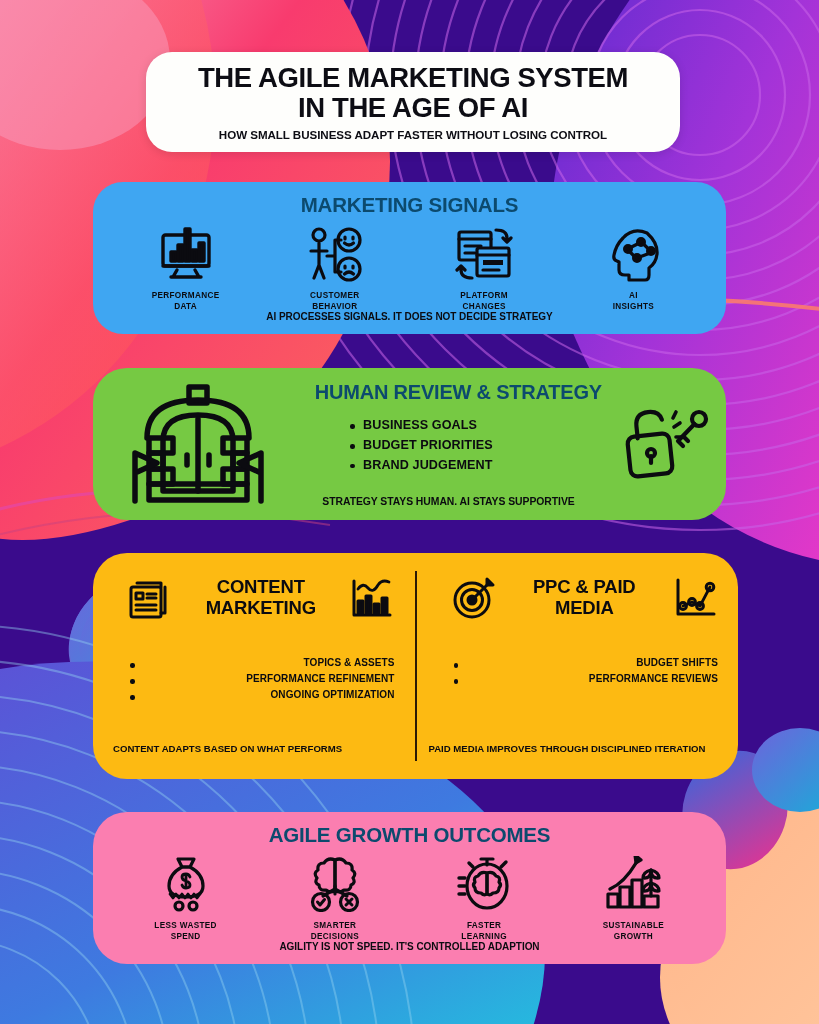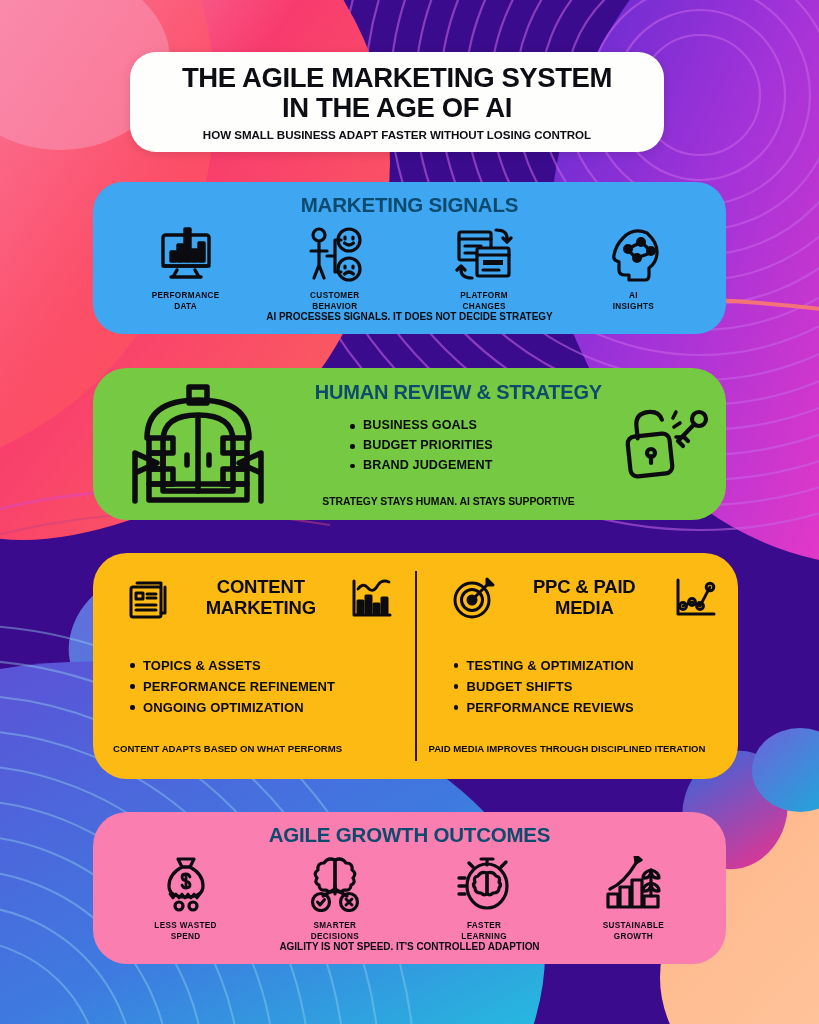--- a/index.html
+++ b/index.html
@@ -12,21 +12,21 @@
   }
 
   
   #bg { position:absolute; inset:0; z-index:0; }
 
   
   #content { position:absolute; inset:0; z-index:5; }
 
   
   .title-card{
-    position:absolute; left:130px; top:52px; width:534px; height:100px;
+    position:absolute; left:146px; top:52px; width:534px; height:100px;
     background:#FEFEFC; border-radius:26px;
     display:flex; flex-direction:column; align-items:center; justify-content:center;
     box-shadow:0 2px 10px rgba(0,0,0,.12);
   }
   .title-main{
     font-size:27.5px; font-weight:800; color:#0D0D14; letter-spacing:-.4px;
     line-height:1.06; text-align:center; white-space:nowrap;
   }
   .title-sub{
     font-size:11.6px; font-weight:800; color:#0D0D14; letter-spacing:-.05px;
@@ -94,21 +94,21 @@
   .y-divider{
     position:absolute; left:50%; top:18px; bottom:18px; width:2px;
     background:#2A1A05; transform:translateX(-50%);
   }
   .y-head-row{ display:flex; align-items:center; gap:10px; }
   .y-title{
     flex:1; text-align:center; font-size:18.5px; font-weight:800; color:#0B0B10;
     line-height:1.12; letter-spacing:-.2px;
   }
   .y-bullets{ margin-top:34px; }
-  .y-bullets li{ font-size:13px; line-height:1.62; }
+  .y-bullets li{ font-size:10px; line-height:1.62;text-align:right; }
   .y-note{
     position:absolute; left:20px; right:20px; bottom:24px; text-align:left;
     font-size:9.6px; font-weight:800; color:#0B0B10; line-height:1.28;
   }
   .y-col.right .y-note{ left:14px; right:8px; }
 
   svg{ display:block; }
 </style>
 </head>
 <body style="background: rgb(58, 11, 140);">
@@ -401,21 +401,20 @@
               <path d="M6 5 v34 h36"></path>
               <path d="M11 31 L20 27 L28 31 L38 12" stroke-width="2.8"></path>
               <circle cx="11" cy="31" r="3.4"></circle>
               <circle cx="20" cy="27" r="3.4"></circle>
               <circle cx="28" cy="31" r="3.4"></circle>
               <circle cx="38" cy="12" r="3.8"></circle>
             </svg>
           </span>
         </div>
         <ul class="bullets y-bullets">
-          <li>TESTING &amp; OPTIMIZATION</li>
           <li>BUDGET SHIFTS</li>
           <li>PERFORMANCE REVIEWS</li>
         </ul>
         <div class="y-note">PAID MEDIA IMPROVES THROUGH DISCIPLINED ITERATION</div>
       </div>
 
     </div>
   </div>
 
   <div class="card card-pink" style="background: rgb(251, 126, 176);">

